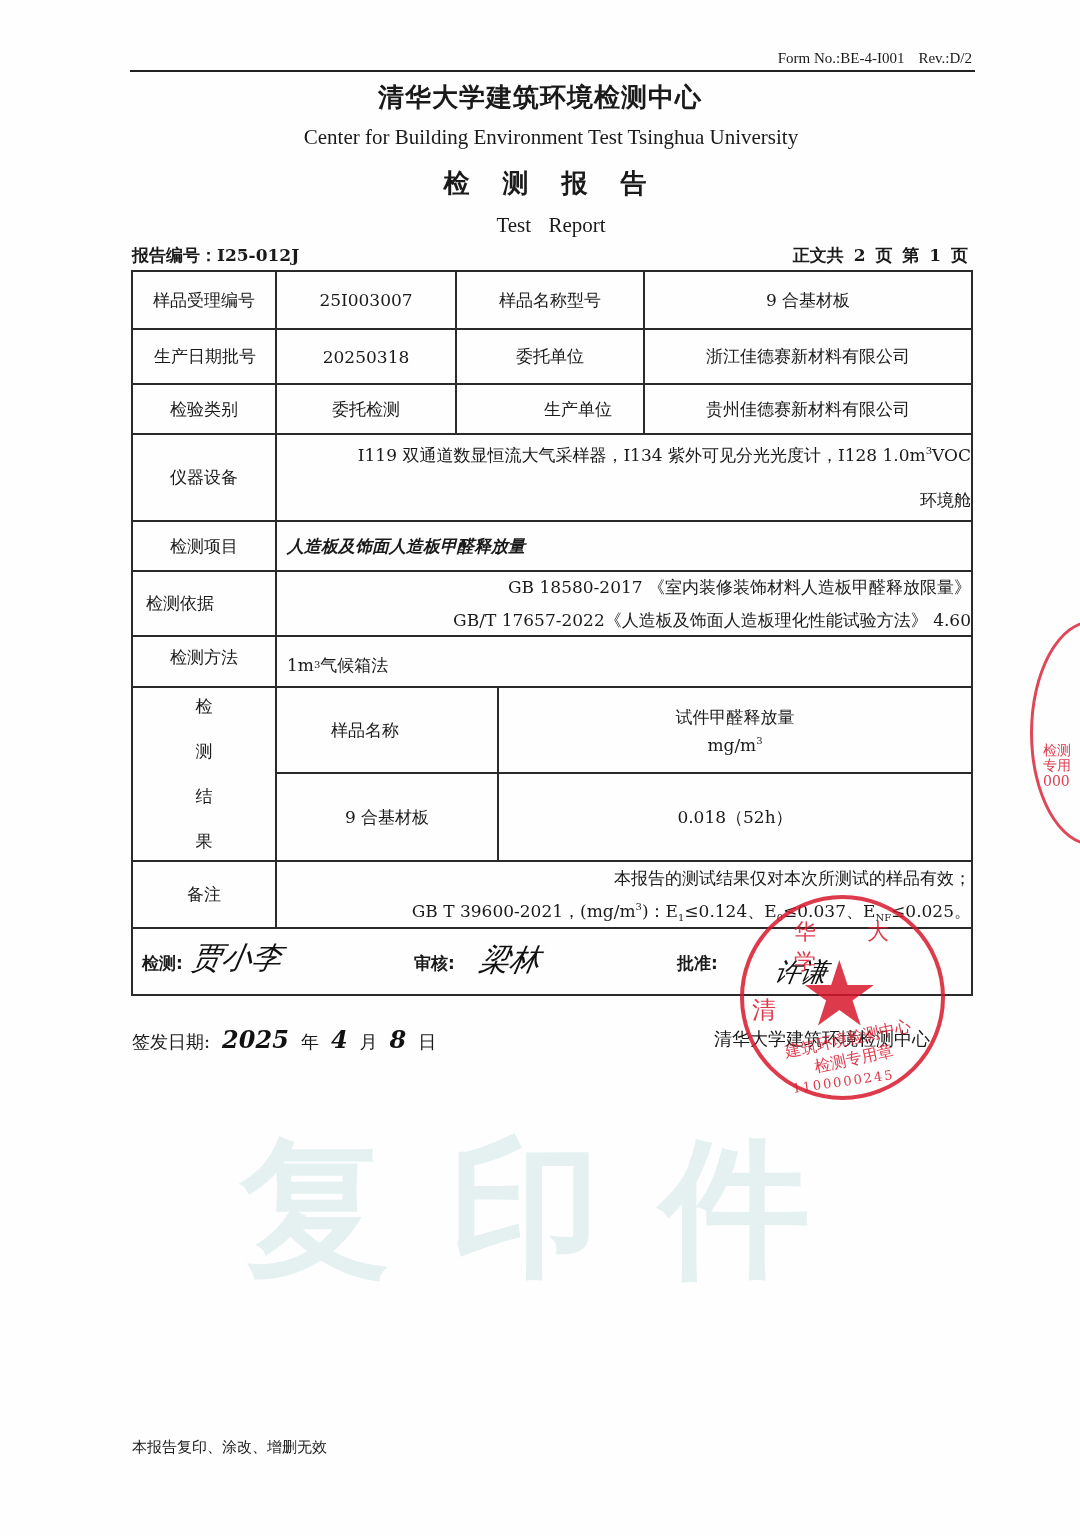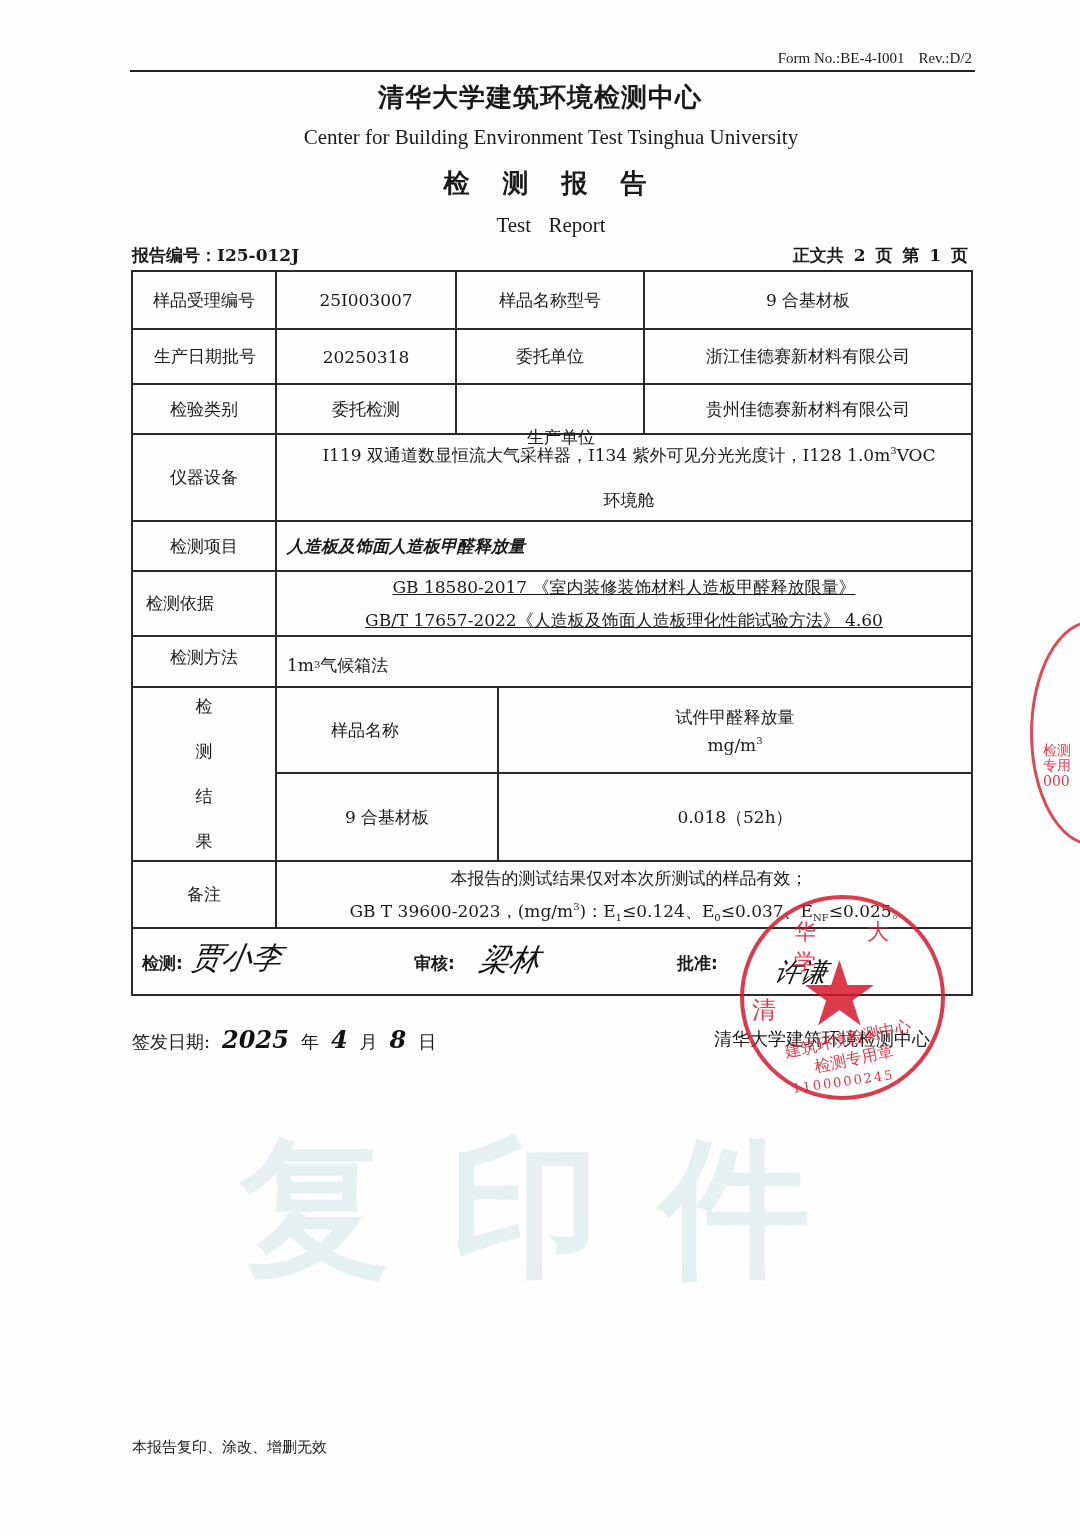--- a/index.html
+++ b/index.html
@@ -16,21 +16,21 @@
   .report-cn { left:0; width:1102px; top:166px; text-align:center; font-size:26px; font-weight:bold; letter-spacing:12px; }
   .report-en { left:0; width:1102px; top:213px; text-align:center; font-family:"Liberation Serif",serif; font-size:21px; word-spacing:12px; }
   .report-no { left:132px; top:244px; font-size:17px; font-weight:bold; }
   .page-info { right:112px; top:244px; font-size:17px; font-weight:bold; word-spacing:4px; }
 
   .grid-line-h { position:absolute; height:2px; background:#2a2a2a; }
   .grid-line-v { position:absolute; width:2px; background:#2a2a2a; }
 
   .cell { position:absolute; display:flex; align-items:center; justify-content:center; font-size:17px; text-align:center; box-sizing:border-box; }
   .cell.left { justify-content:flex-start; padding-left:10px; text-align:left; }
-  .cell.multi { flex-direction:column; align-items:center; justify-content:center; }
+  .cell.multi { flex-direction:column; align-items:flex-end; justify-content:center; }
   sup { font-size:10px; vertical-align:super; line-height:0; }
   sub { font-size:10px; vertical-align:sub; line-height:0; }
   .bold { font-weight:bold;font-style:italic; }
   .vert { flex-direction:column; gap:22px; }
 
   .sig { position:absolute; font-family:"DejaVu Sans",sans-serif; font-size:17px; font-weight:bold; }
   .signature { position:absolute; font-family:"DejaVu Serif",serif; font-style:italic; font-size:30px; color:#111; transform:skewX(-10deg); }
 
   .issue-date { left:132px; top:1025px; font-size:18px; display:flex; align-items:baseline; gap:12px; }
   .hand { font-style:italic; font-size:24px; font-weight:bold; color:#111; }
@@ -89,34 +89,34 @@
 <div class="cell" style="left:457px;top:272px;width:186px;height:56px;">样品名称型号</div>
 <div class="cell" style="left:645px;top:272px;width:326px;height:56px;">9 合基材板</div>
 
 <div class="cell" style="left:133px;top:330px;width:144px;height:53px;">生产日期批号</div>
 <div class="cell" style="left:277px;top:330px;width:178px;height:53px;">20250318</div>
 <div class="cell" style="left:457px;top:330px;width:186px;height:53px;">委托单位</div>
 <div class="cell" style="left:645px;top:330px;width:326px;height:53px;">浙江佳德赛新材料有限公司</div>
 
 <div class="cell" style="left:133px;top:385px;width:142px;height:48px;">检验类别</div>
 <div class="cell" style="left:277px;top:385px;width:178px;height:48px;">委托检测</div>
-<div class="cell" style="left:457px;top:385px;width:208px;height:48px;margin-top:28px;">生产单位</div>
+<div class="cell" style="left:474px;top:385px;width:208px;height:48px;">生产单位</div>
 <div class="cell" style="left:645px;top:385px;width:326px;height:48px;">贵州佳德赛新材料有限公司</div>
 
 <div class="cell" style="left:133px;top:435px;width:142px;height:85px;">仪器设备</div>
 <div class="cell multi" style="left:277px;top:435px;width:694px;height:85px;padding-left:10px;gap:22px;">
   <div><span>I119  双通道数显恒流大气采样器，I134 紫外可见分光光度计，I128 1.0m</span><sup>3</sup><span>VOC</span></div>
   <div>环境舱</div>
 </div>
 
 <div class="cell" style="left:133px;top:522px;width:142px;height:48px;">检测项目</div>
 <div class="cell left bold" style="left:277px;top:522px;width:694px;height:48px;">人造板及饰面人造板甲醛释放量</div>
 
 <div class="cell" style="left:120px;top:572px;width:120px;height:63px;">检测依据</div>
-<div class="cell multi" style="left:277px;top:572px;width:694px;height:63px;gap:10px;text-decoration:underline;">
+<div class="cell multi" style="left:277px;top:572px;width:694px;height:63px;gap:10px;">
   <div>GB 18580-2017 《室内装修装饰材料人造板甲醛释放限量》</div>
   <div>GB/T 17657-2022《人造板及饰面人造板理化性能试验方法》  4.60</div>
 </div>
 
 <div class="cell" style="left:133px;top:637px;width:142px;height:40px;">检测方法</div>
 <div class="cell left" style="left:277px;top:645px;width:694px;height:40px;">
   <span>1m</span>
     <sup>3</sup>
     <span> 气候箱法</span>
 </div>
@@ -131,21 +131,21 @@
 <div class="cell" style="left:499px;top:688px;width:472px;height:84px;flex-direction:column;gap:6px;">
   <div>试件甲醛释放量</div>
   <div><span>mg/m</span><sup>3</sup></div>
 </div>
 <div class="cell" style="left:277px;top:774px;width:220px;height:86px;">9 合基材板</div>
 <div class="cell" style="left:499px;top:774px;width:472px;height:86px;">0.018（52h）</div>
 
 <div class="cell" style="left:133px;top:862px;width:142px;height:65px;">备注</div>
 <div class="cell multi" style="left:277px;top:862px;width:694px;height:65px;padding-left:10px;gap:10px;">
   <div>本报告的测试结果仅对本次所测试的样品有效；</div>
-  <div><span>GB T 39600-2023，(mg/m</span><sup>3</sup><span>)：E</span><sub>1</sub><span>≤0.124、E</span><sub>0</sub><span>≤0.037、E</span><sub>NF</sub><span>≤0.025。</span></div>
+  <div><span>GB T 39600-2021，(mg/m</span><sup>3</sup><span>)：E</span><sub>1</sub><span>≤0.124、E</span><sub>0</sub><span>≤0.037、E</span><sub>NF</sub><span>≤0.025。</span></div>
 </div>
 
 <div class="sig" style="left:142px;top:952px;">检测:</div>
 <div class="signature" style="left:192px;top:938px;">贾小李</div>
 <div class="sig" style="left:414px;top:952px;">审核:</div>
 <div class="signature" style="left:480px;top:940px;">梁林</div>
 <div class="sig" style="left:677px;top:952px;">批准:</div>
 <div class="signature" style="left:775px;top:955px;font-size:26px;">许谦</div>
 
 <div class="abs issue-date">

